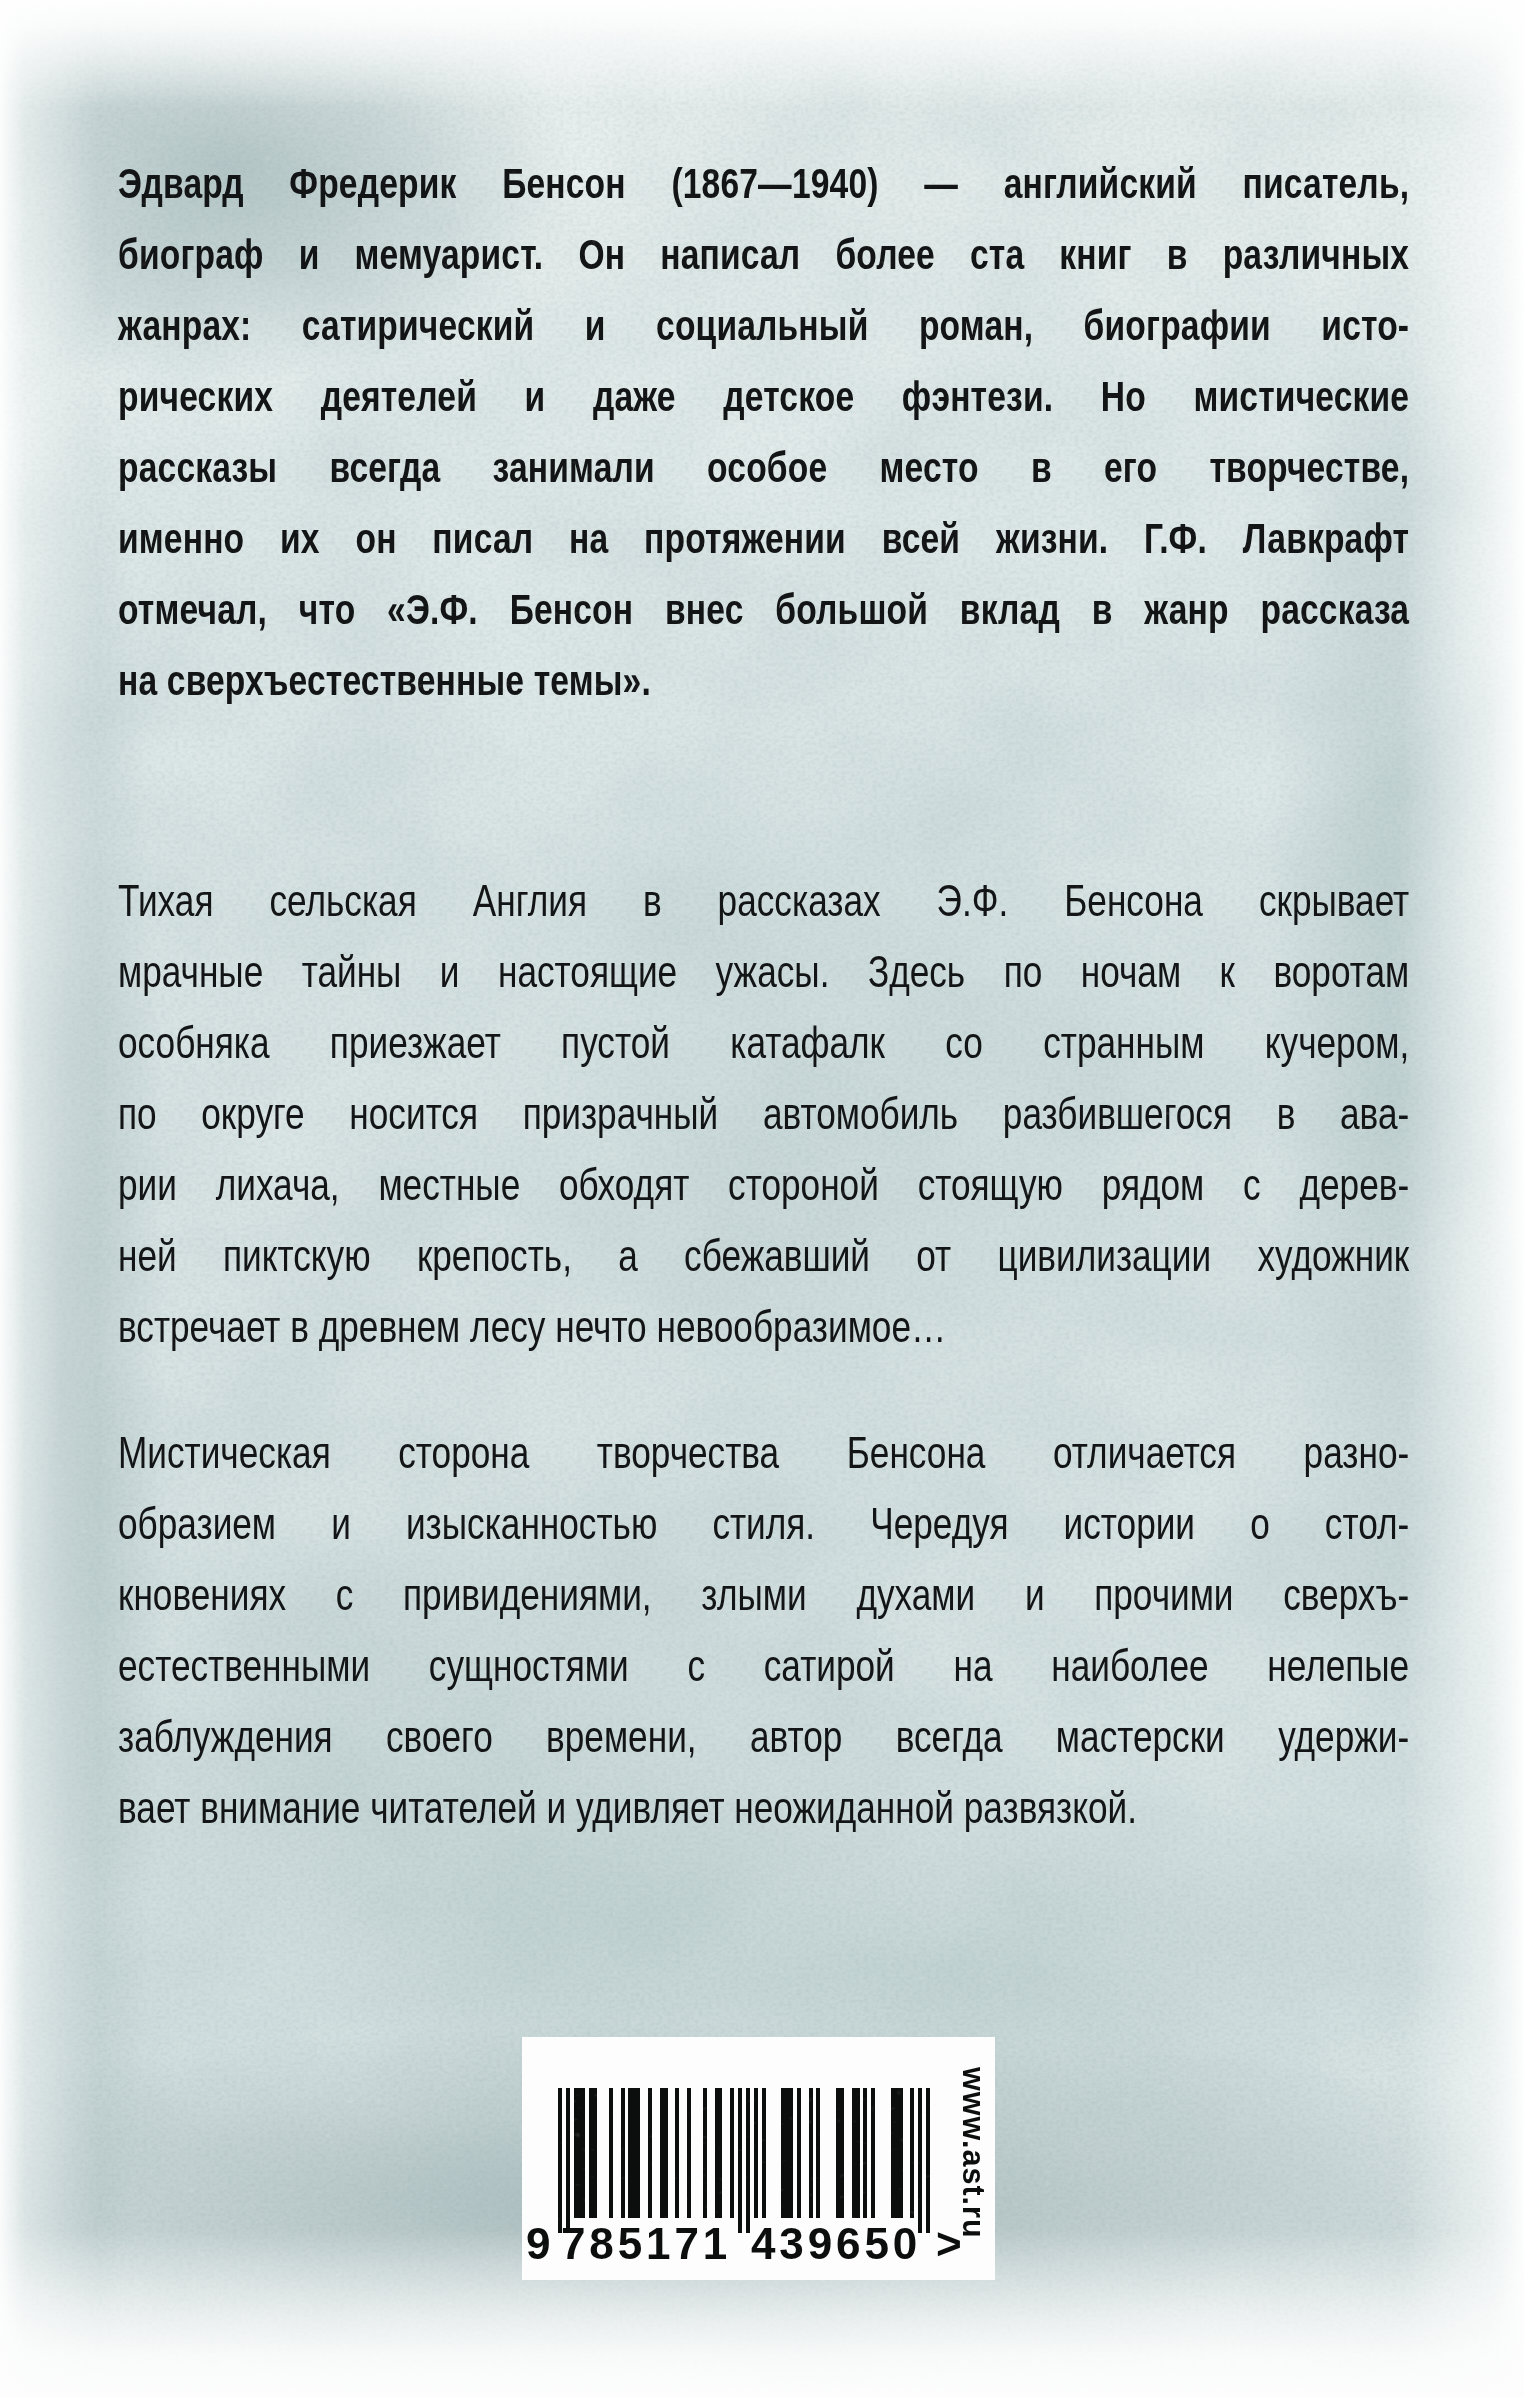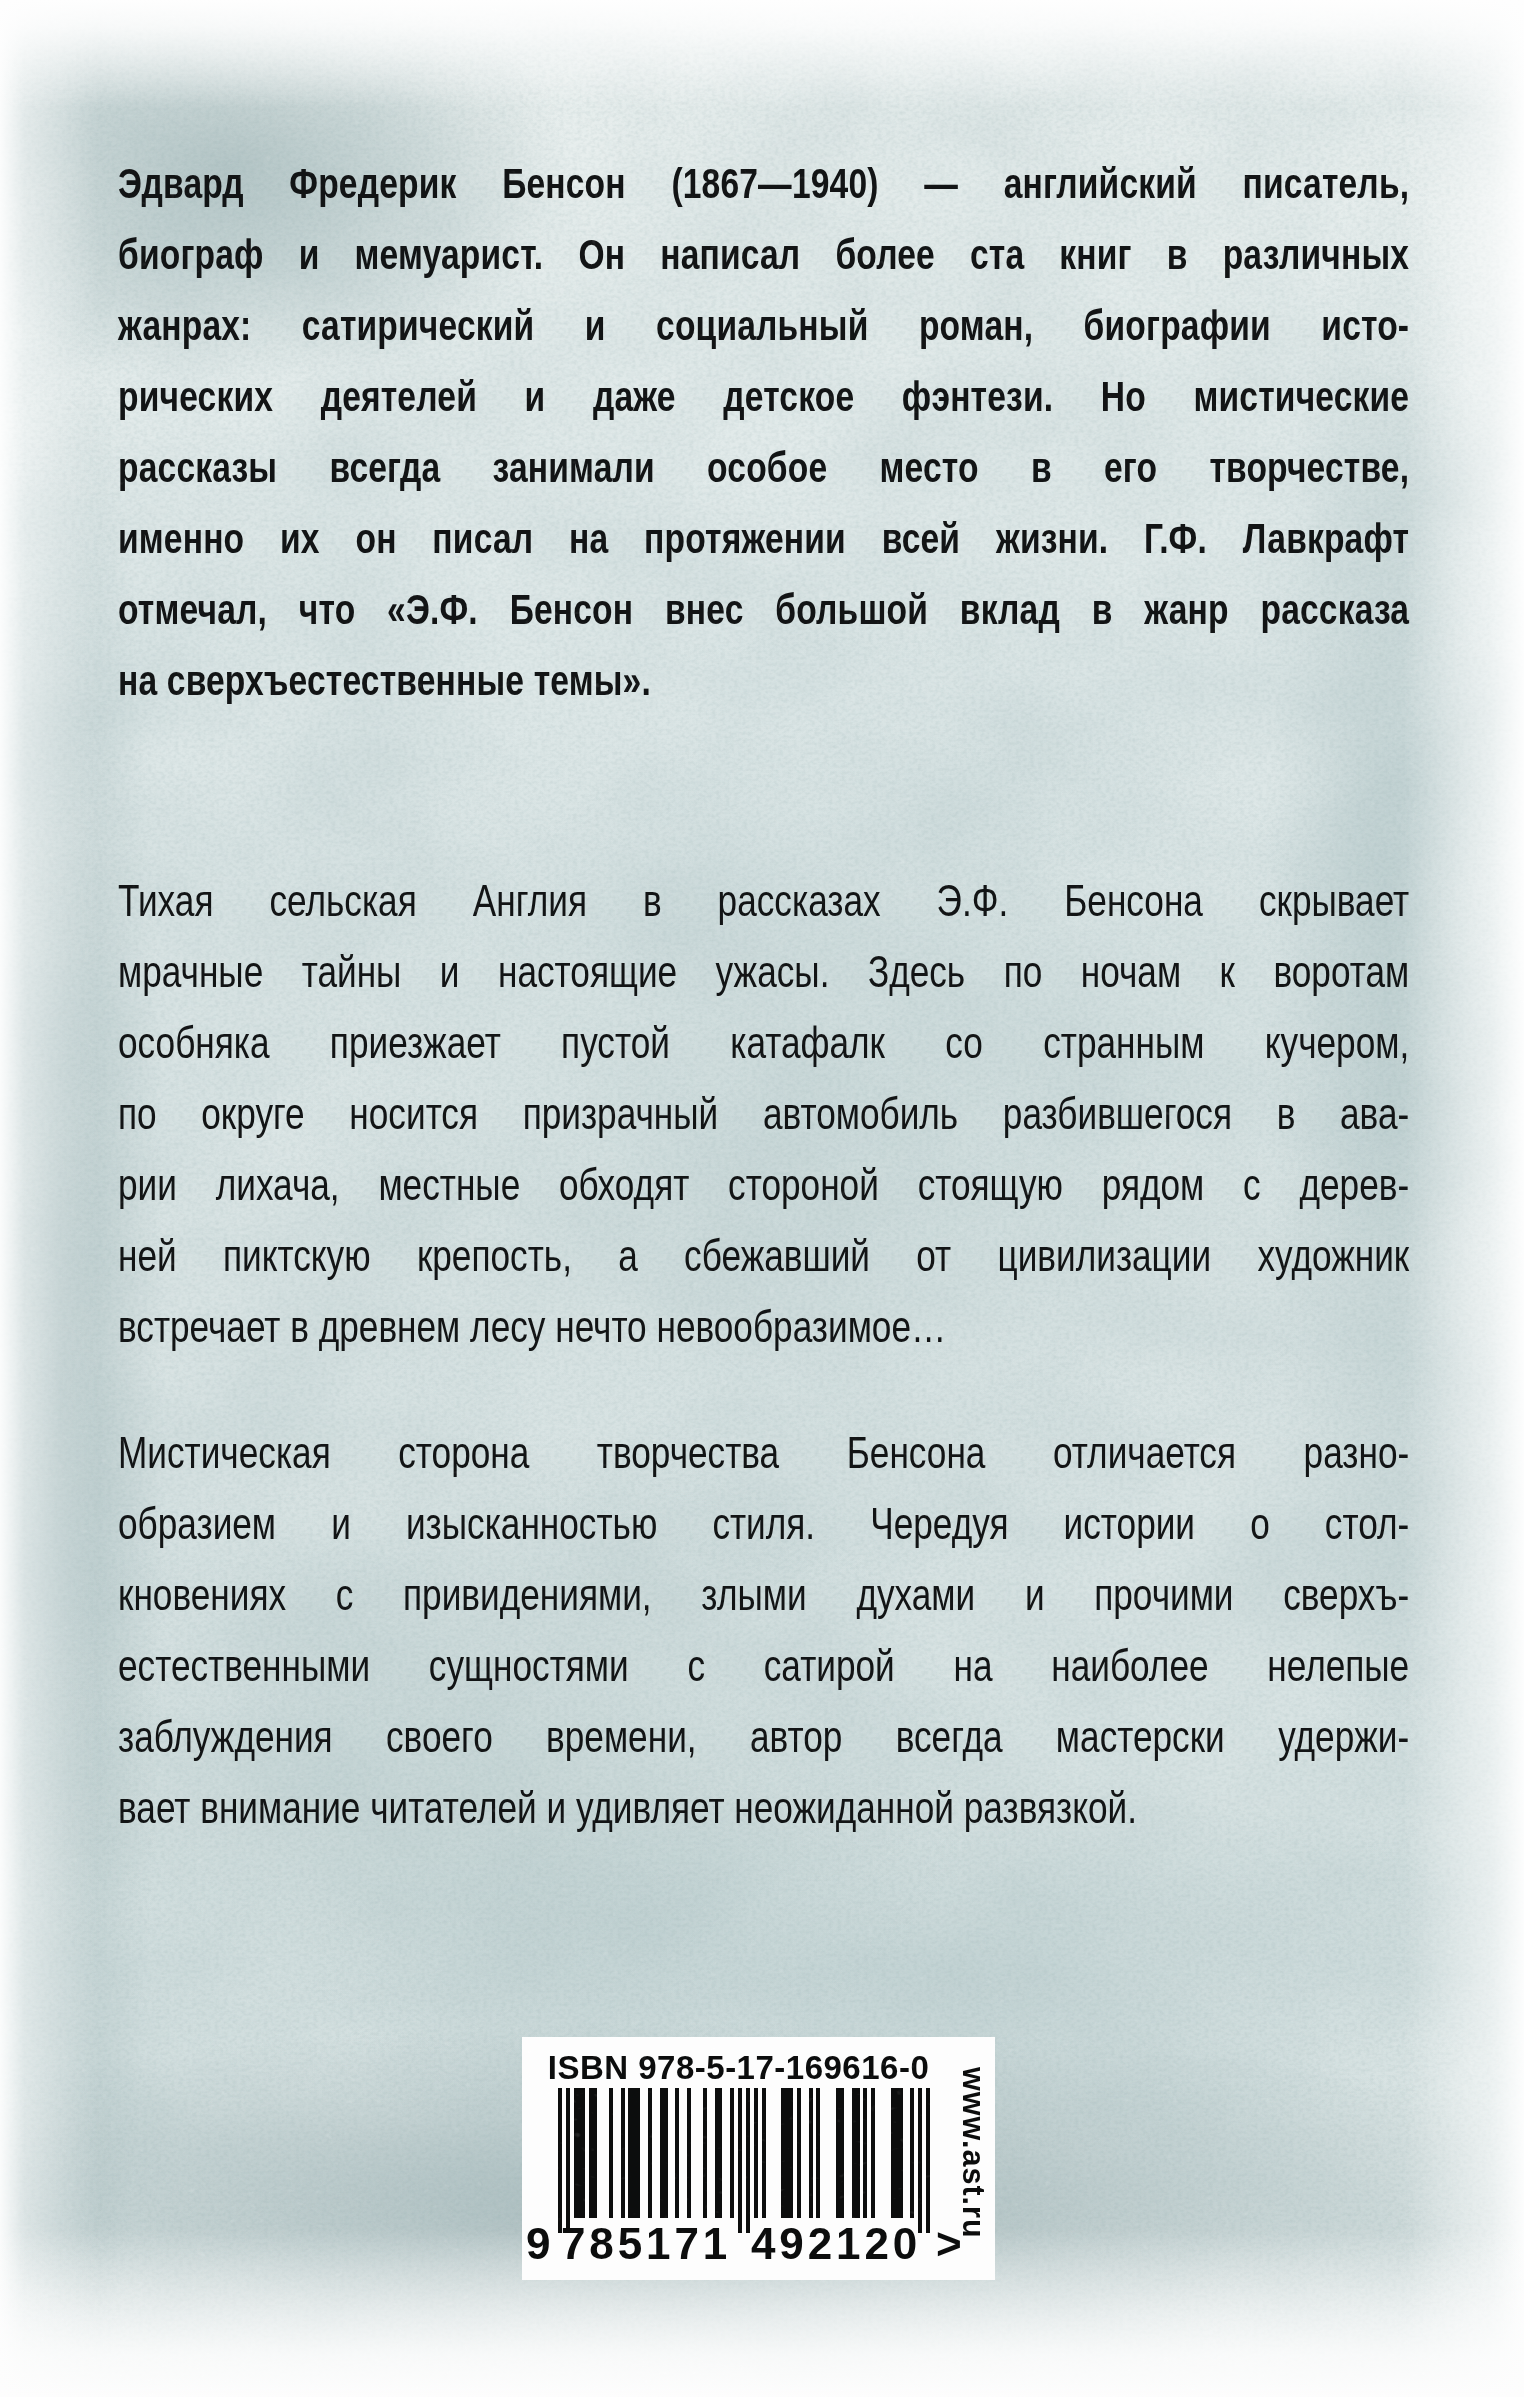--- a/index.html
+++ b/index.html
@@ -130,21 +130,20 @@
   <div class="para p3">
     <div class="line">Мистическая сторона творчества Бенсона отличается разно-</div>
     <div class="line">образием и изысканностью стиля. Чередуя истории о стол-</div>
     <div class="line">кновениях с привидениями, злыми духами и прочими сверхъ-</div>
     <div class="line">естественными сущностями с сатирой на наиболее нелепые</div>
     <div class="line">заблуждения своего времени, автор всегда мастерски удержи-</div>
     <div class="line last">вает внимание читателей и удивляет неожиданной развязкой.</div>
   </div>
 
   <div class="blabel">
-    <div class="isbn">ISBN 978-5-17-169616-0</div>
     <svg id="barcode-svg" width="372" height="145" viewBox="0 0 378 147" fill="#0c0d0d" shape-rendering="crispEdges" aria-hidden="true">
         <rect x="0.00" y="0" width="3.98" height="147"></rect>
         <rect x="7.96" y="0" width="3.98" height="147"></rect>
         <rect x="15.92" y="0" width="11.94" height="132"></rect>
         <rect x="31.83" y="0" width="7.96" height="132"></rect>
         <rect x="51.73" y="0" width="3.98" height="132"></rect>
         <rect x="63.66" y="0" width="3.98" height="132"></rect>
         <rect x="71.62" y="0" width="11.94" height="132"></rect>
         <rect x="91.52" y="0" width="3.98" height="132"></rect>
         <rect x="103.45" y="0" width="7.96" height="132"></rect>
@@ -166,21 +165,21 @@
         <rect x="310.36" y="0" width="3.98" height="132"></rect>
         <rect x="318.32" y="0" width="3.98" height="132"></rect>
         <rect x="338.21" y="0" width="11.94" height="132"></rect>
         <rect x="358.11" y="0" width="3.98" height="132"></rect>
         <rect x="366.06" y="0" width="3.98" height="147"></rect>
         <rect x="374.02" y="0" width="3.98" height="147"></rect>
       </svg>
     <div class="bdigits">
       <span class="d-first">9</span>
       <span class="d-left">785171</span>
-      <span class="d-right">492120</span>
+      <span class="d-right">439650</span>
       <span class="d-end">&gt;</span>
     </div>
     <div class="site">www.ast.ru</div>
   </div>
 
   <svg class="grain flecks" width="1525" height="2398" aria-hidden="true" style="position:absolute;inset:0;" viewBox="0 0 1548 2434">
     <filter id="fFleck" x="0" y="0" width="100%" height="100%">
       <feTurbulence type="fractalNoise" baseFrequency="0.1 0.14" numOctaves="2" seed="23"></feTurbulence>
       <feColorMatrix type="matrix" values="0 0 0 0 1  0 0 0 0 1  0 0 0 0 1  1.5 0 0 0 -1.05"></feColorMatrix>
     </filter>

